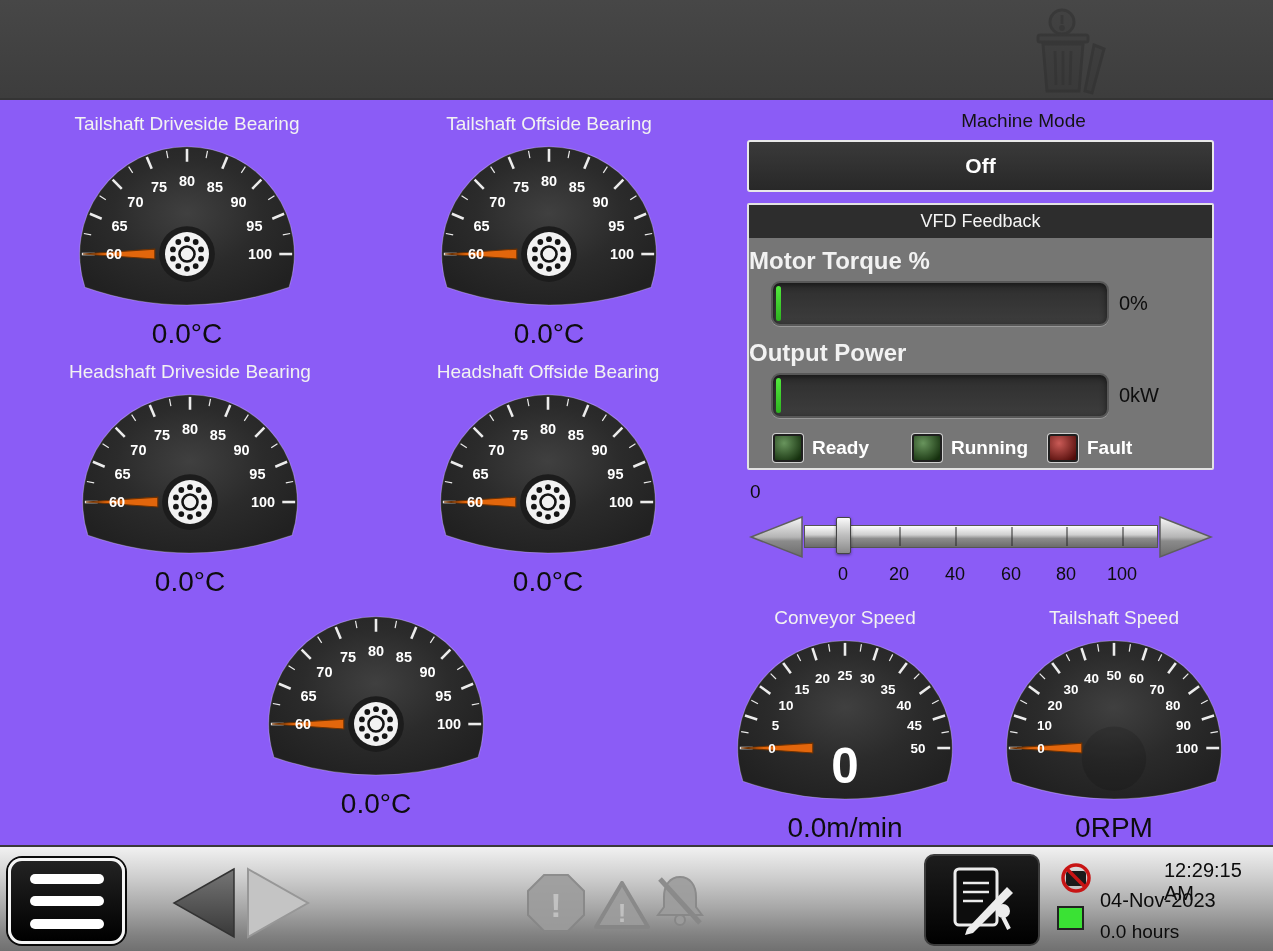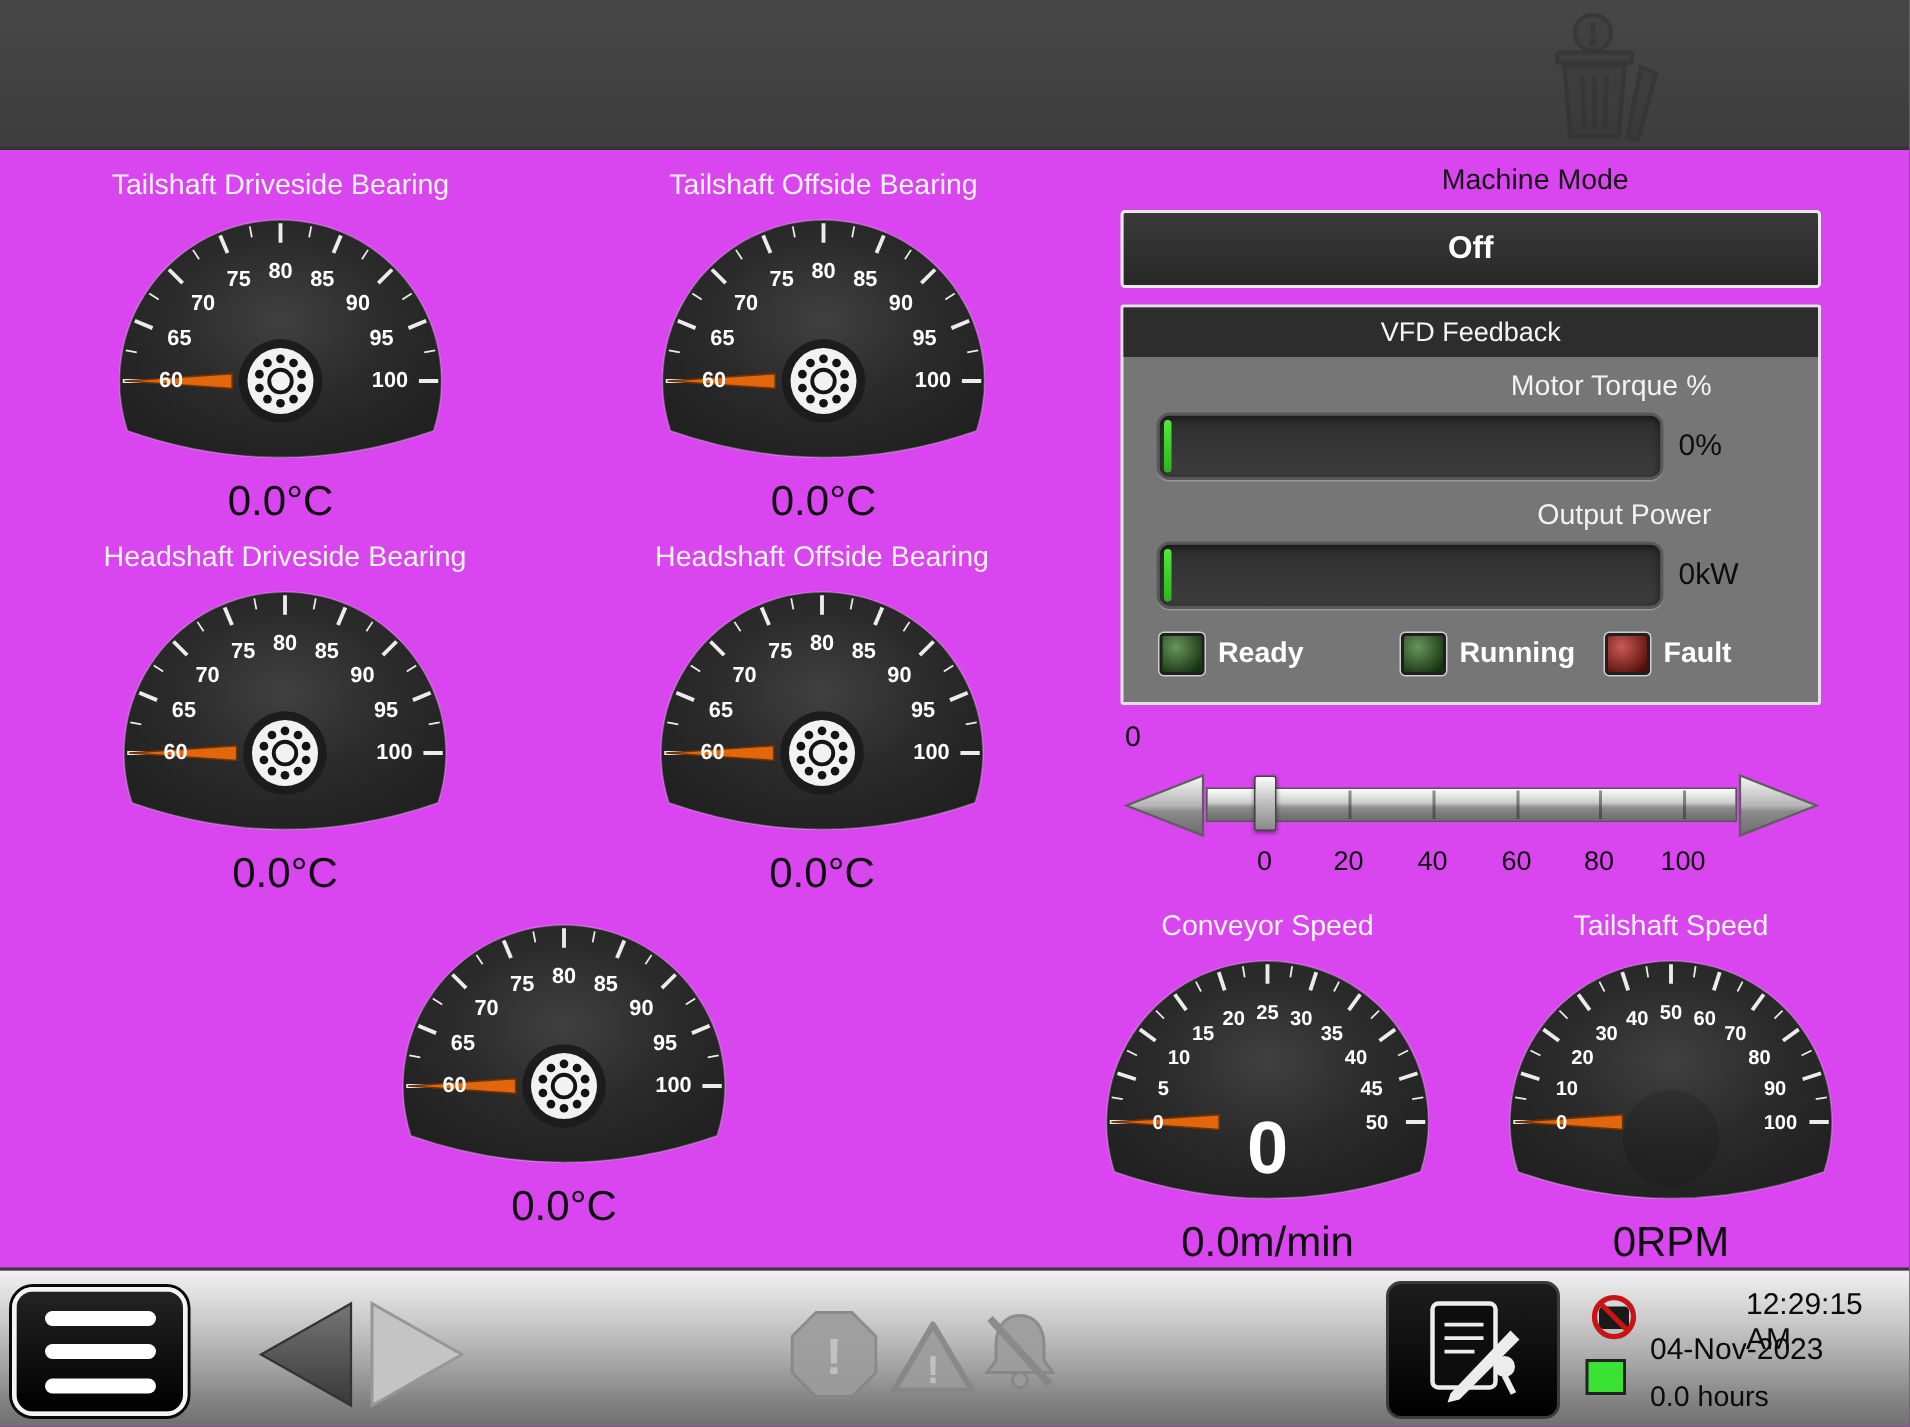--- a/index.html
+++ b/index.html
@@ -1,16 +1,16 @@
 <!DOCTYPE html>
 <html><head>
 <meta charset="utf-8">
 <style>
   html,body{margin:0;padding:0;background:#555;}
-  .screen{position:relative;width:1273px;height:951px;background:#d946ef;overflow:hidden;
+  .screen{position:relative;width:1273px;height:951px;background:#8b5cf6;overflow:hidden;
           font-family:"Liberation Sans",sans-serif;-webkit-user-select:none;user-select:none;}
   
   .topbar{position:absolute;left:0;top:0;width:1273px;height:100px;
           background:linear-gradient(180deg,#474747 0%,#414141 60%,#3d3d3d 100%);
           border-bottom:2px solid #343434;box-sizing:border-box;}
   .trash-ghost{position:absolute;left:1022px;top:3px;opacity:.5;}
   
   .gauge-block{position:absolute;width:300px;text-align:center;}
   .gauge-title{font-size:19px;color:#f2f2f2;height:24px;line-height:24px;white-space:nowrap;}
   .gauge-svg{width:258px;height:191px;display:block;margin:0 auto;}
@@ -21,31 +21,31 @@
   
   .mm-label{position:absolute;left:790px;top:110px;width:467px;text-align:center;
             font-size:19px;color:#141414;}
   .mm-box{position:absolute;left:747px;top:140px;width:467px;height:52px;box-sizing:border-box;
           background:linear-gradient(180deg,#3a3a3a,#282828);border:2px solid #e9e9e9;border-radius:3px;
           color:#fff;font-size:21px;font-weight:bold;text-align:center;line-height:48px;}
   
   .vfd-panel{position:absolute;left:747px;top:203px;width:467px;height:267px;box-sizing:border-box;
              border:2px solid #e2e2e2;background:#767676;border-radius:2px;}
   .vfd-header{height:33px;background:#2d2d2d;color:#f5f5f5;font-size:18px;line-height:33px;text-align:center;}
-  .vfd-label{width:392px;text-align:right;color:#f2f2f2;font-size:19px;margin-top:9px;}
+  .vfd-label{width:392px;text-align:left;color:#f2f2f2;font-size:24px;margin-top:9px;font-weight:bold;}
   .bar-row{display:flex;align-items:center;margin:6px 0 0 22px;}
   .bar{width:338px;height:45px;box-sizing:border-box;position:relative;border-radius:9px;
        background:linear-gradient(180deg,#2e2e2e,#3d3d3d);border:2px solid #585858;
        box-shadow:inset 0 2px 6px rgba(0,0,0,.55),0 1px 0 rgba(255,255,255,.25);}
   .bar-fill{position:absolute;left:3px;top:3px;bottom:3px;min-width:5px;width:0%;
             background:linear-gradient(180deg,#52e83d,#2db31f);border-radius:4px;}
   .bar-value{margin-left:10px;color:#0d0d0d;font-size:20px;}
   .led-row{display:flex;align-items:center;margin-top:16px;padding-left:24px;}
   .led-item{display:flex;align-items:center;gap:9px;}
-  .led-item.i0{width:161px}.led-item.i1{width:136px}
+  .led-item.i0{width:139px}.led-item.i1{width:136px}
   .led{width:30px;height:28px;box-sizing:border-box;border:2px solid #1f1f1f;border-radius:3px;
        box-shadow:0 0 0 1px #cfcfcf;}
   .led-label{color:#fff;font-weight:bold;font-size:19px;}
   
   .sp-row{position:absolute;left:750px;top:481px;width:462px;display:flex;justify-content:space-between;
           box-sizing:border-box;padding-right:14px;font-size:19px;color:#0d0d0d;}
   .slider{position:absolute;left:748px;top:512px;width:466px;height:92px;}
   .sl-arrow{position:absolute;top:2px;cursor:pointer;}
   .sl-arrow.left{left:0}.sl-arrow.right{right:0}
   .sl-track{position:absolute;left:56px;top:13px;width:354px;height:23px;box-sizing:border-box;

